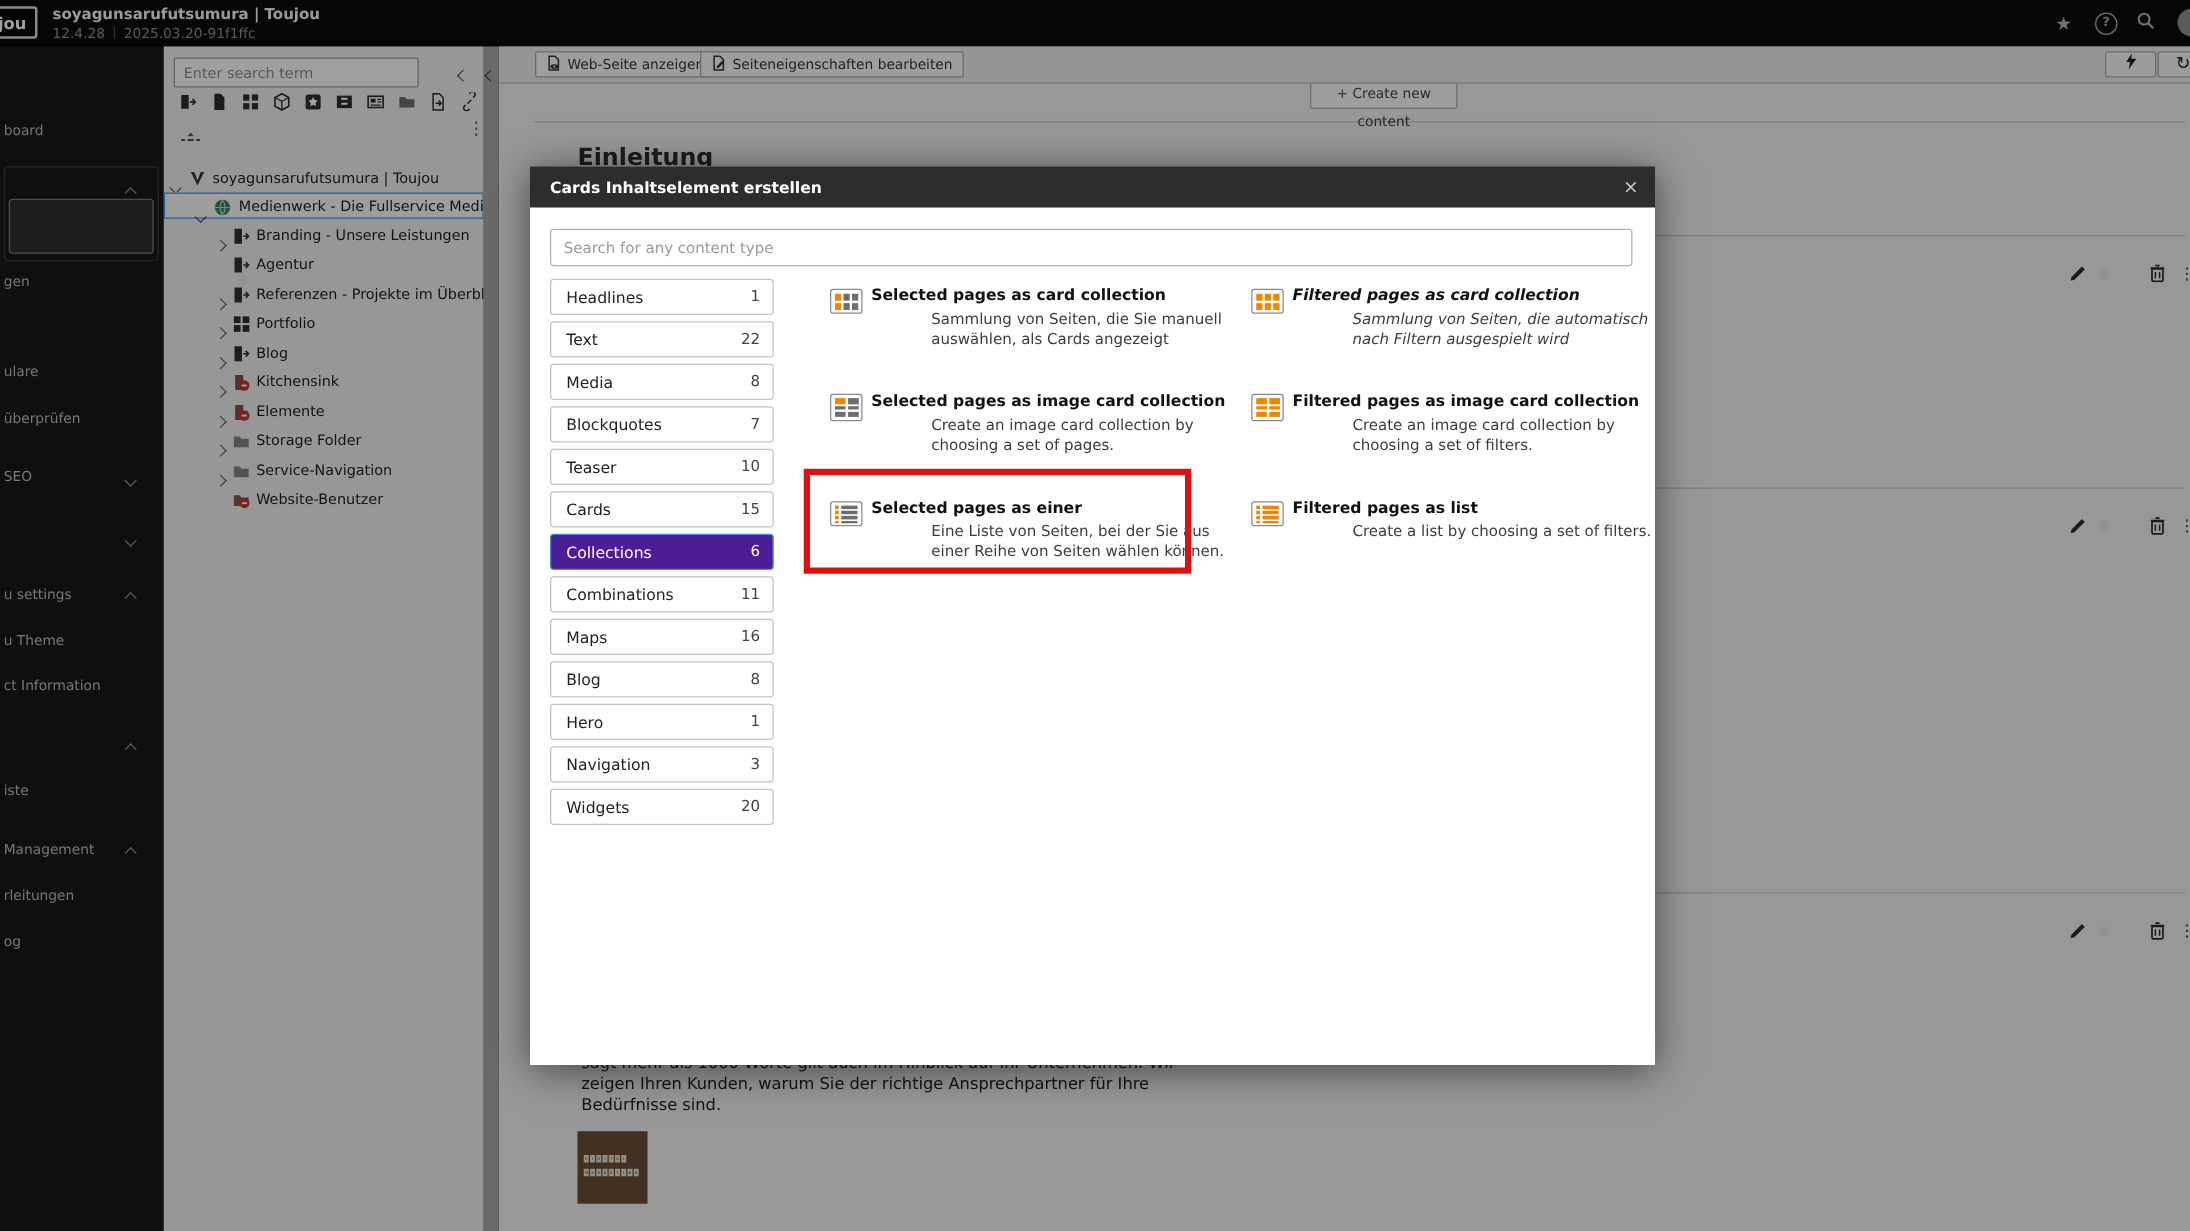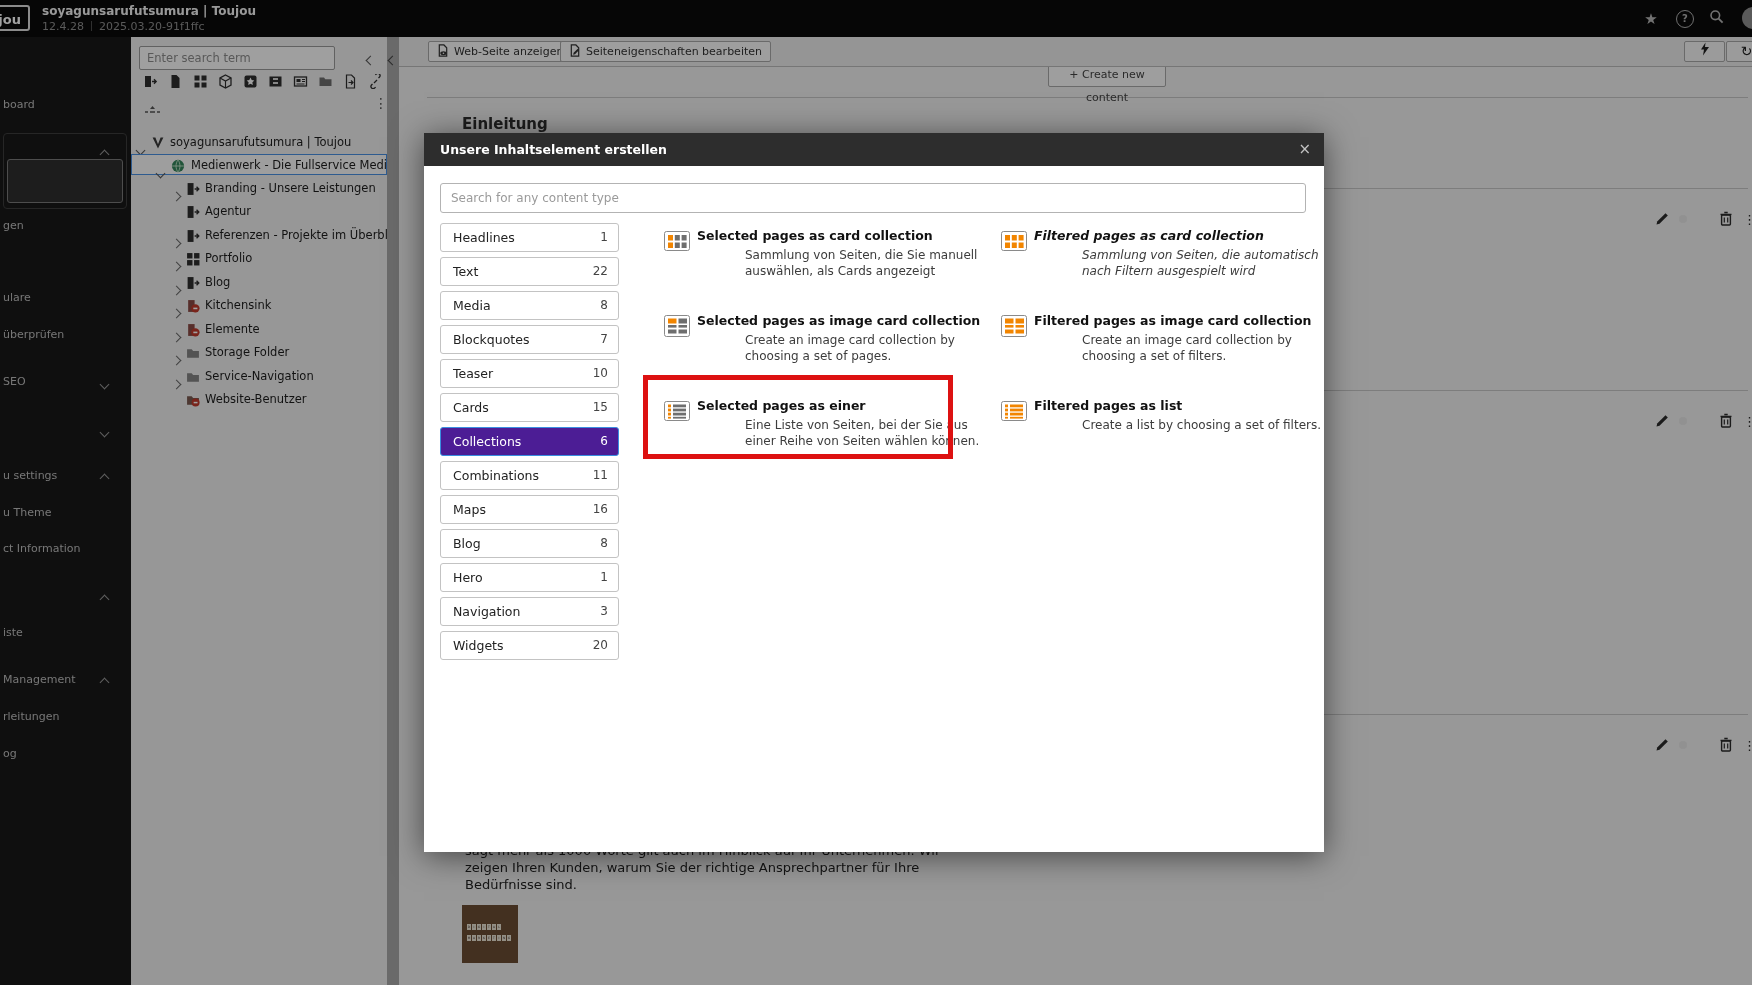--- a/index.html
+++ b/index.html
@@ -52,21 +52,21 @@
   .content{left:399px;top:37px;width:1353px;height:948px;background:#f1f1f1;z-index:1;overflow:hidden;}
   .dochead{left:0;top:0;width:1353px;height:29px;background:#ededed;border-bottom:1px solid #bcbcbc;z-index:3;}
   .dh-btn{top:4px;height:21px;background:#fafafa;border:1px solid #a8a8a8;border-radius:2px;box-sizing:border-box;
           font-size:11px;color:#333;line-height:19px;padding:0 8px;white-space:nowrap;}
   .dh-btn svg{vertical-align:-2px;margin-right:5px;}
   .dh-sq{top:4px;width:41px;height:21px;background:#f5f5f5;border:1px solid #a8a8a8;border-radius:2px;
          box-sizing:border-box;text-align:center;line-height:18px;}
   .create-btn{left:649px;top:25px;width:118px;height:25px;background:#fafafa;border:1px solid #a8a8a8;border-radius:2px;
               box-sizing:border-box;font-size:11px;color:#444;line-height:23px;text-align:center;z-index:2;}
   .hline{height:1px;background:#c6c6c6;}
-  .heading{left:63px;top:78px;font-size:15px;font-weight:bold;color:#2e2e2e;}
+  .heading{left:63px;top:78px;font-size:19px;font-weight:bold;color:#2e2e2e;}
   .rc-group{width:95px;height:18px;}
   .rc{position:absolute;top:0;}
   .toggle{width:21px;height:12px;border-radius:6px;background:#2b2b2b;position:relative;}
   .toggle .knob{position:absolute;right:2px;top:2px;width:8px;height:8px;border-radius:50%;background:#e6e6e6;}
   .para{left:66px;top:805px;width:620px;font-size:13px;line-height:17px;color:#222;}
   .thumb{left:63px;top:868px;width:56px;height:58px;background:#6b4c34;overflow:hidden;}
   .tiles{margin:14px 0 0 5px;line-height:8px;}
   .tiles span{display:inline-block;width:4px;height:6px;background:#e9e3d3;color:#433;
               font-size:3px;line-height:6px;text-align:center;margin-right:1px;}
 
@@ -401,21 +401,21 @@
         <span>D</span><span>I</span><span>G</span><span>I</span><span>T</span><span>A</span><span>L</span><br>
         <span>M</span><span>A</span><span>R</span><span>K</span><span>E</span><span>T</span><span>I</span><span>N</span><span>G</span>
       </div>
     </div>
   </div>
 
   <div class="abs backdrop"></div>
 
   <div class="abs modal">
     <div class="abs m-head">
-      <span class="abs m-title">Unsere Inhaltselement erstellen</span>
+      <span class="abs m-title">Cards Inhaltselement erstellen</span>
       <span class="abs m-close">×</span>
     </div>
     <div class="abs m-body">
       <input class="abs m-search" placeholder="Search for any content type" style="">
 
       <div class="abs cats">
         <div class="cat">
             <span class="cl">Headlines</span>
             <span class="cc">1</span>
           </div>

